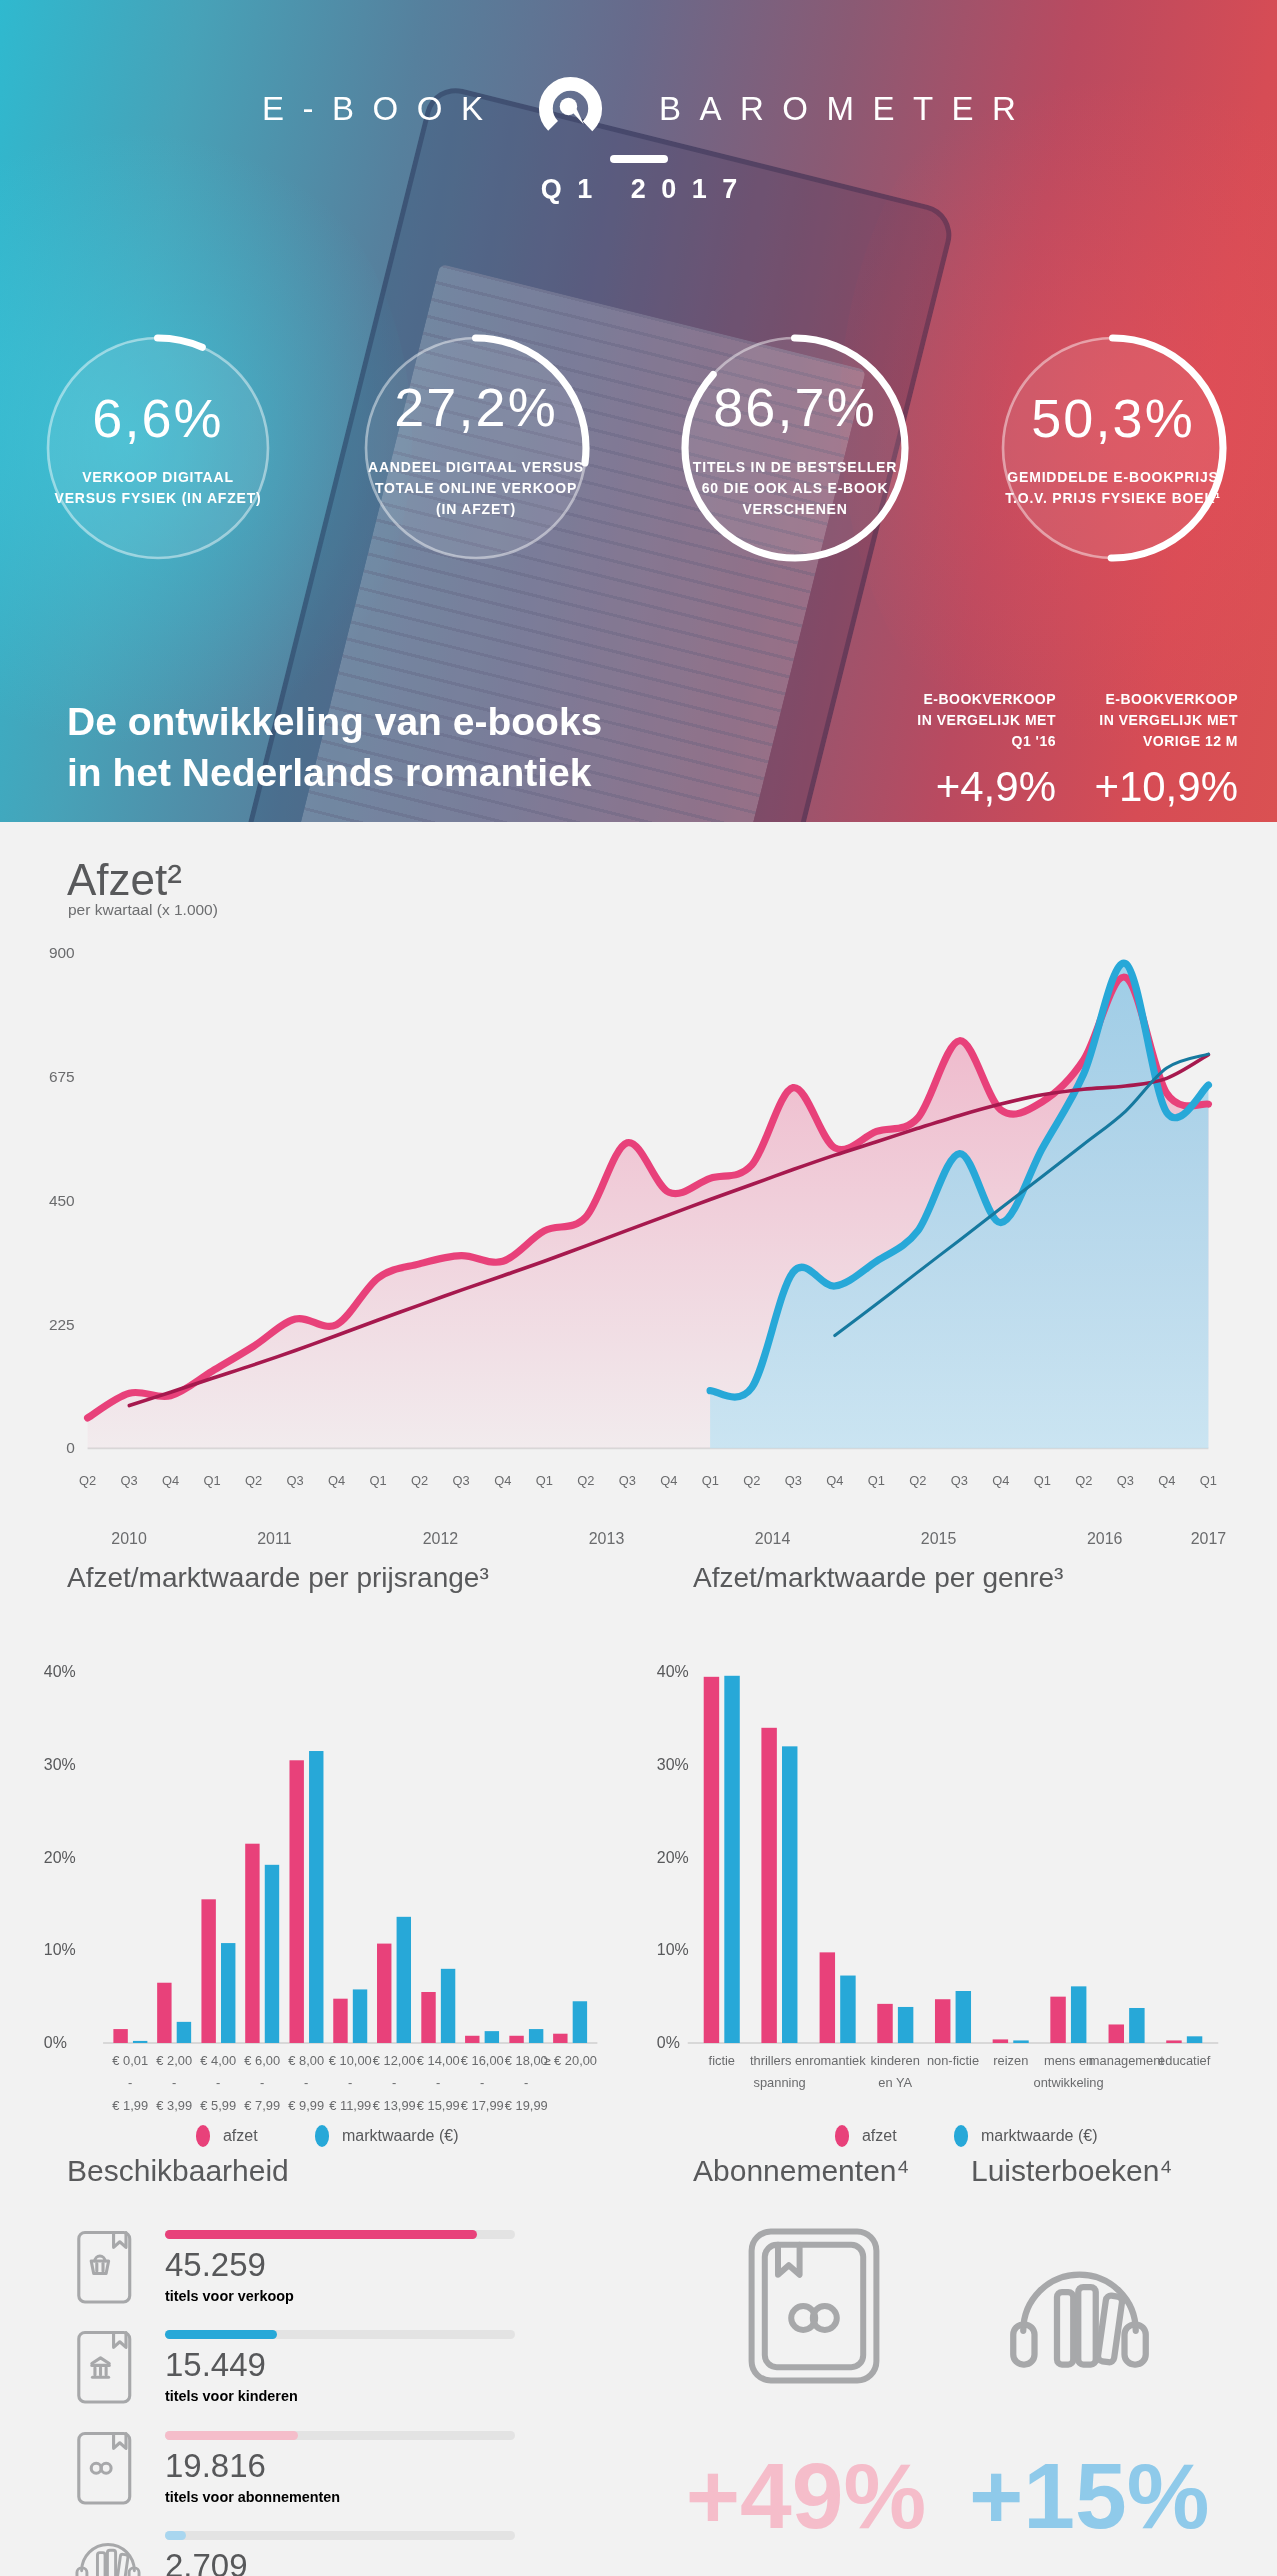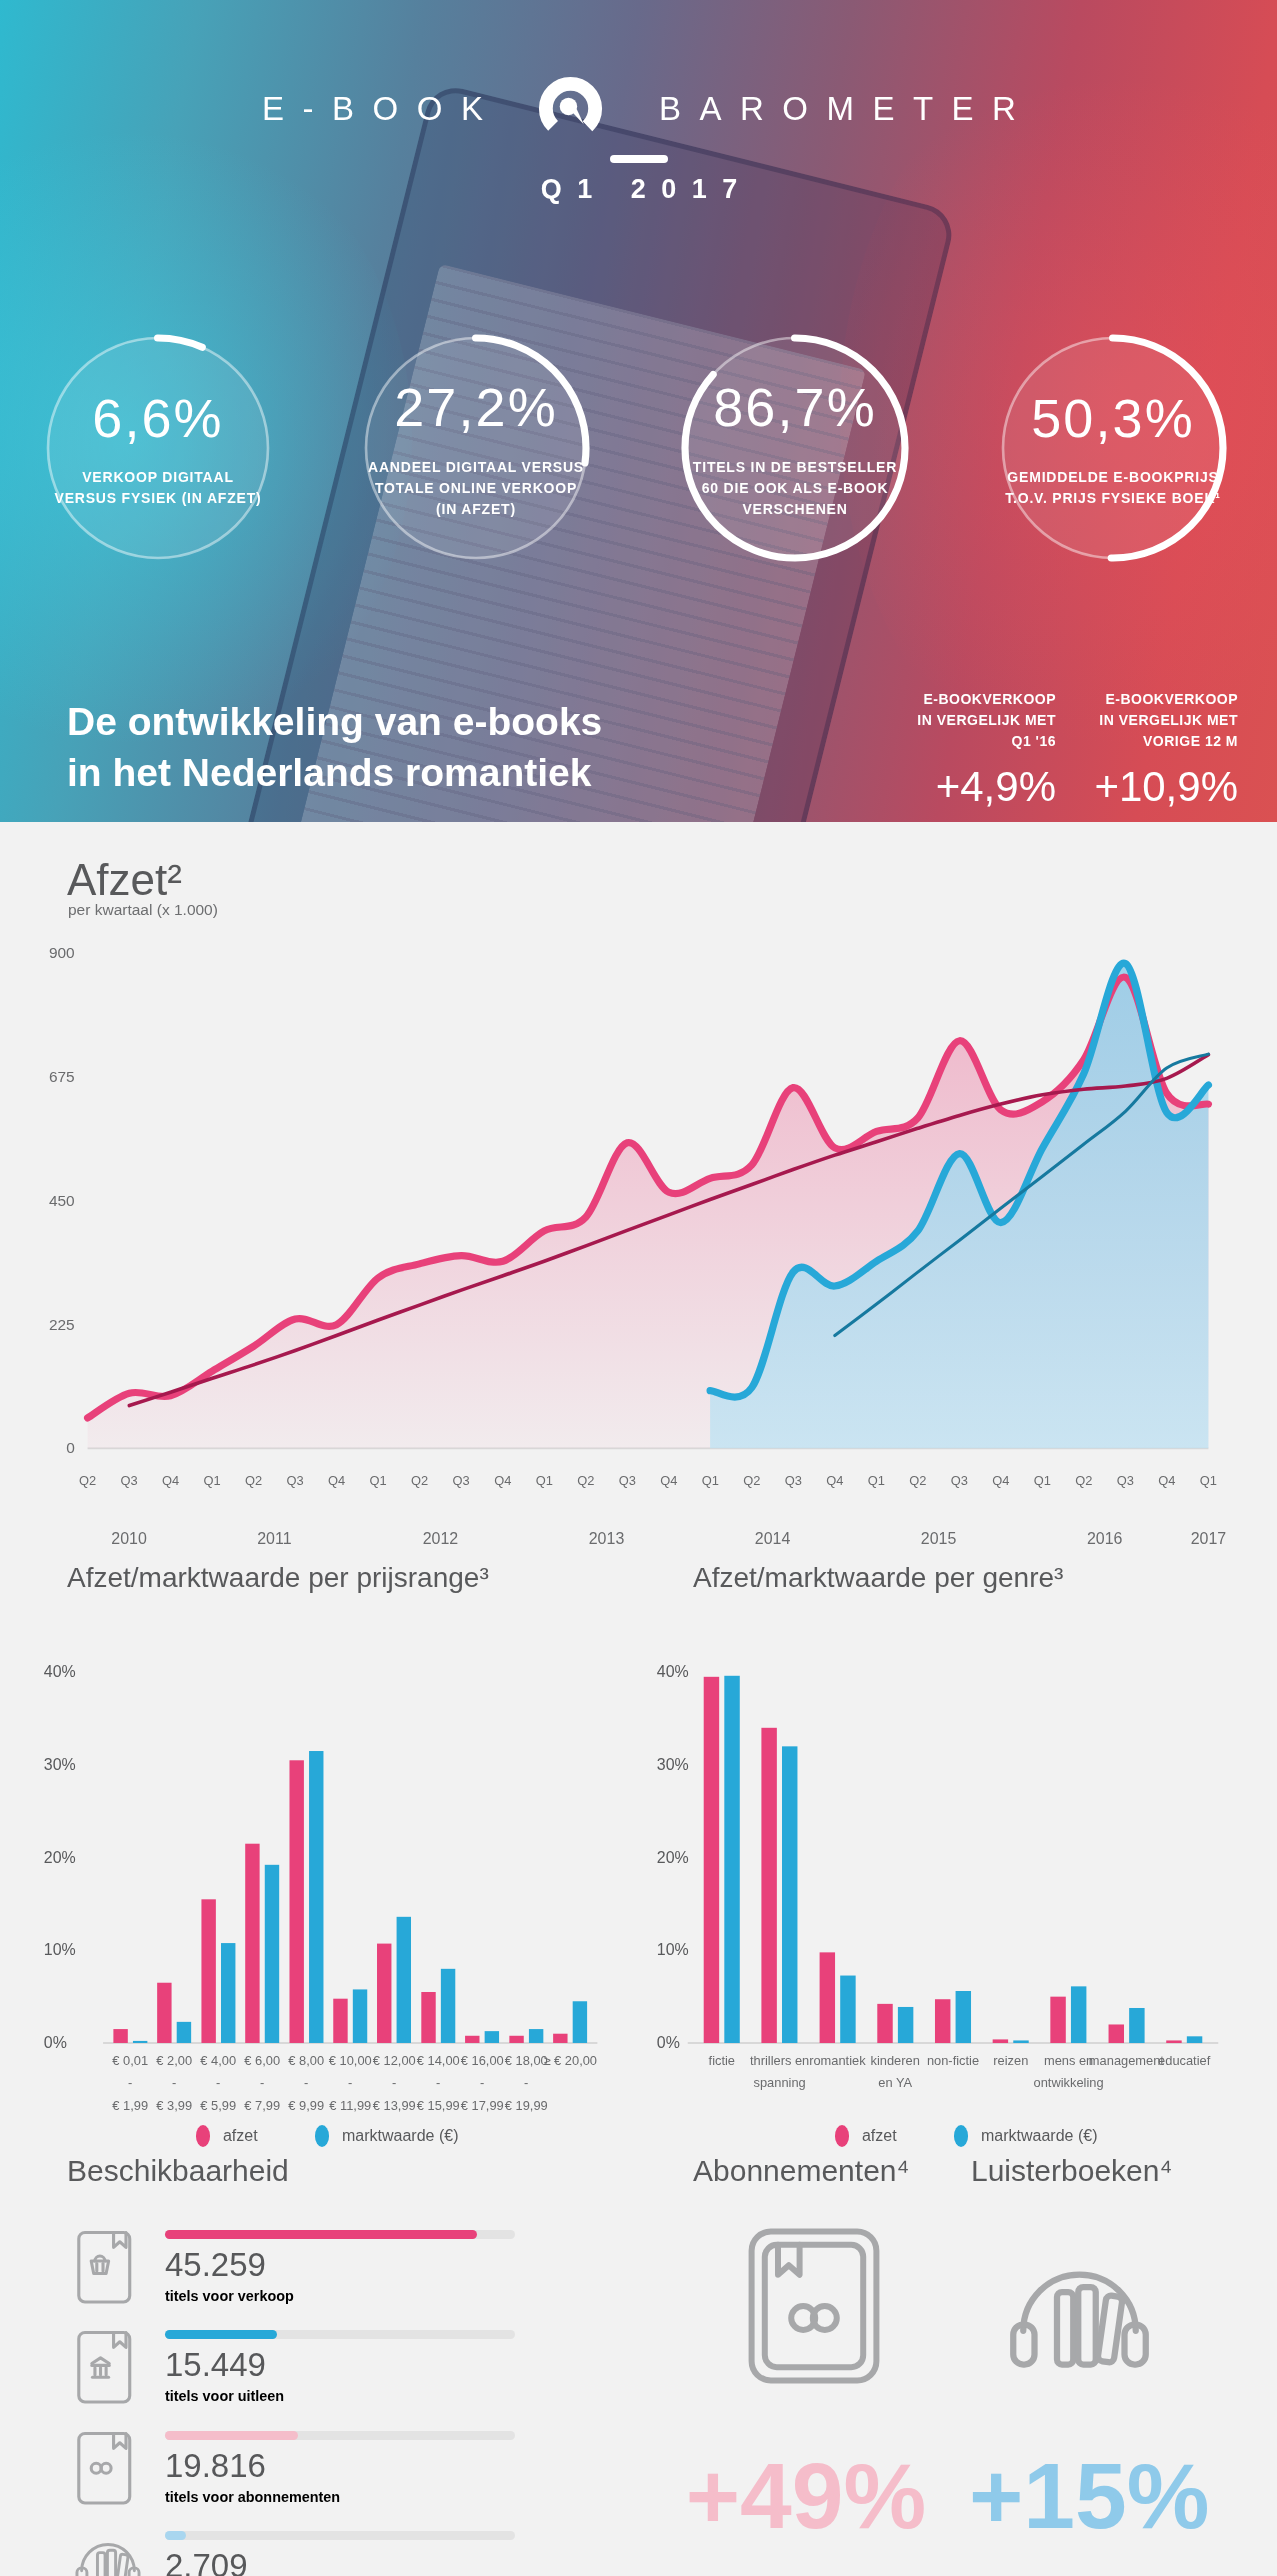--- a/index.html
+++ b/index.html
@@ -365,21 +365,21 @@
         <line x1="33" y1="65" x2="61" y2="65"></line>
       <line x1="38" y1="69" x2="38" y2="80"></line>
         <line x1="47" y1="69" x2="47" y2="80"></line>
         <line x1="56" y1="69" x2="56" y2="80"></line>
       <line x1="34" y1="84" x2="60" y2="84"></line>
     </svg>
     <div class="avail-track">
         <div class="avail-fill" style="width: 32%; background: rgb(39, 168, 216);"></div>
       </div>
     <div class="avail-num">15.449</div>
-    <div class="avail-label">titels voor uitleen</div>
+    <div class="avail-label">titels voor kinderen</div>
   </div>
 
   <div class="avail-row" style="top:2426px;">
     <svg class="oicon" width="77" height="82" viewBox="0 0 110 132">
       <rect x="12" y="12" width="82" height="112" rx="10"></rect>
         <polyline points="68,12 68,36 78,27 88,36 88,12"></polyline>
       <circle cx="40" cy="68" r="8"></circle>
         <circle cx="56" cy="68" r="8"></circle>
     </svg>
     <div class="avail-track">

